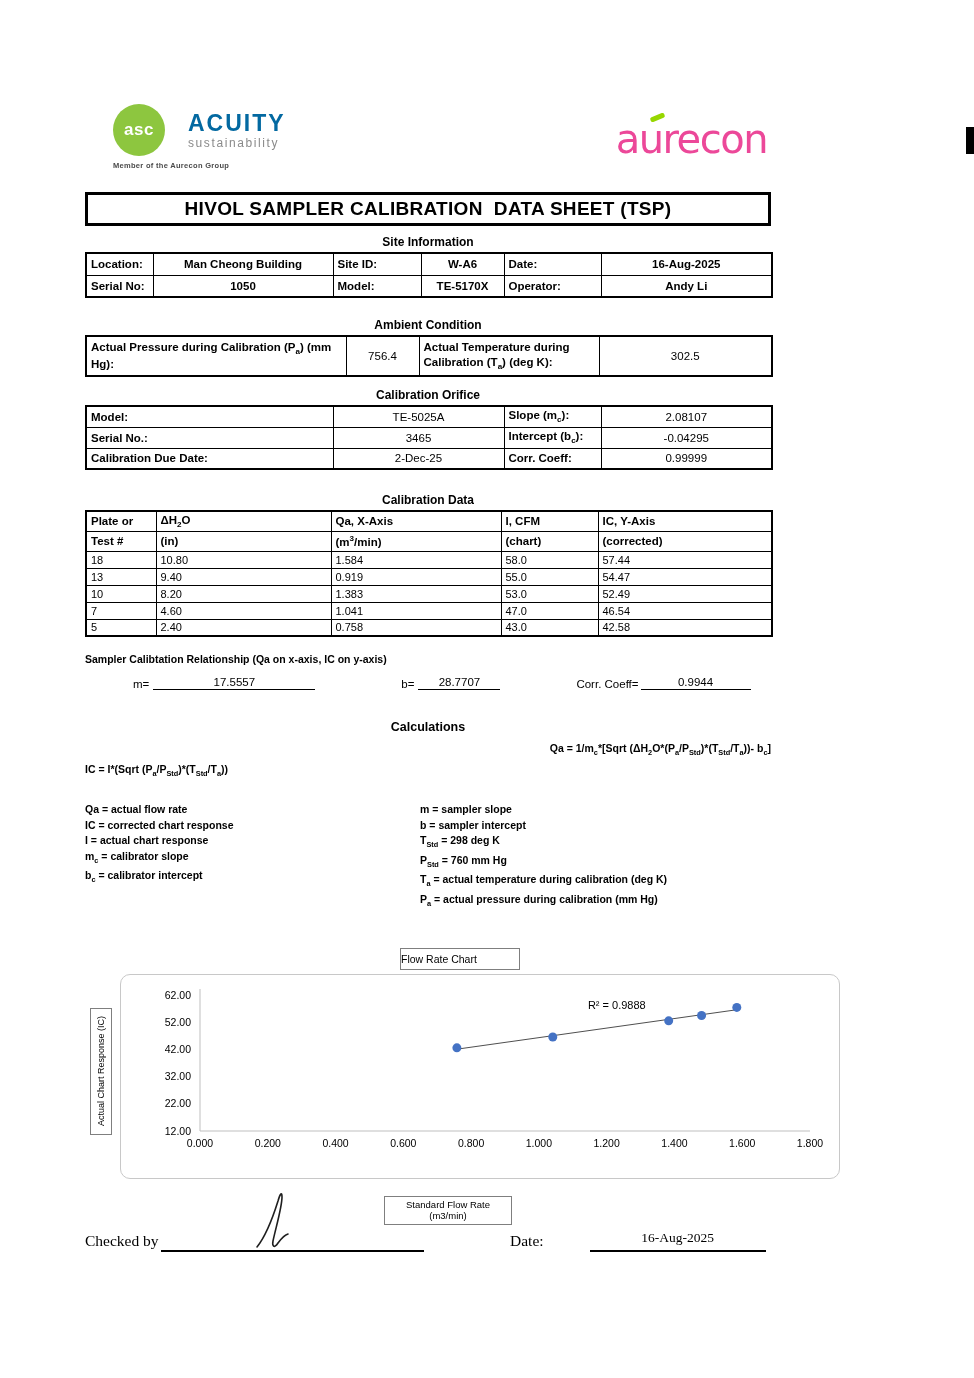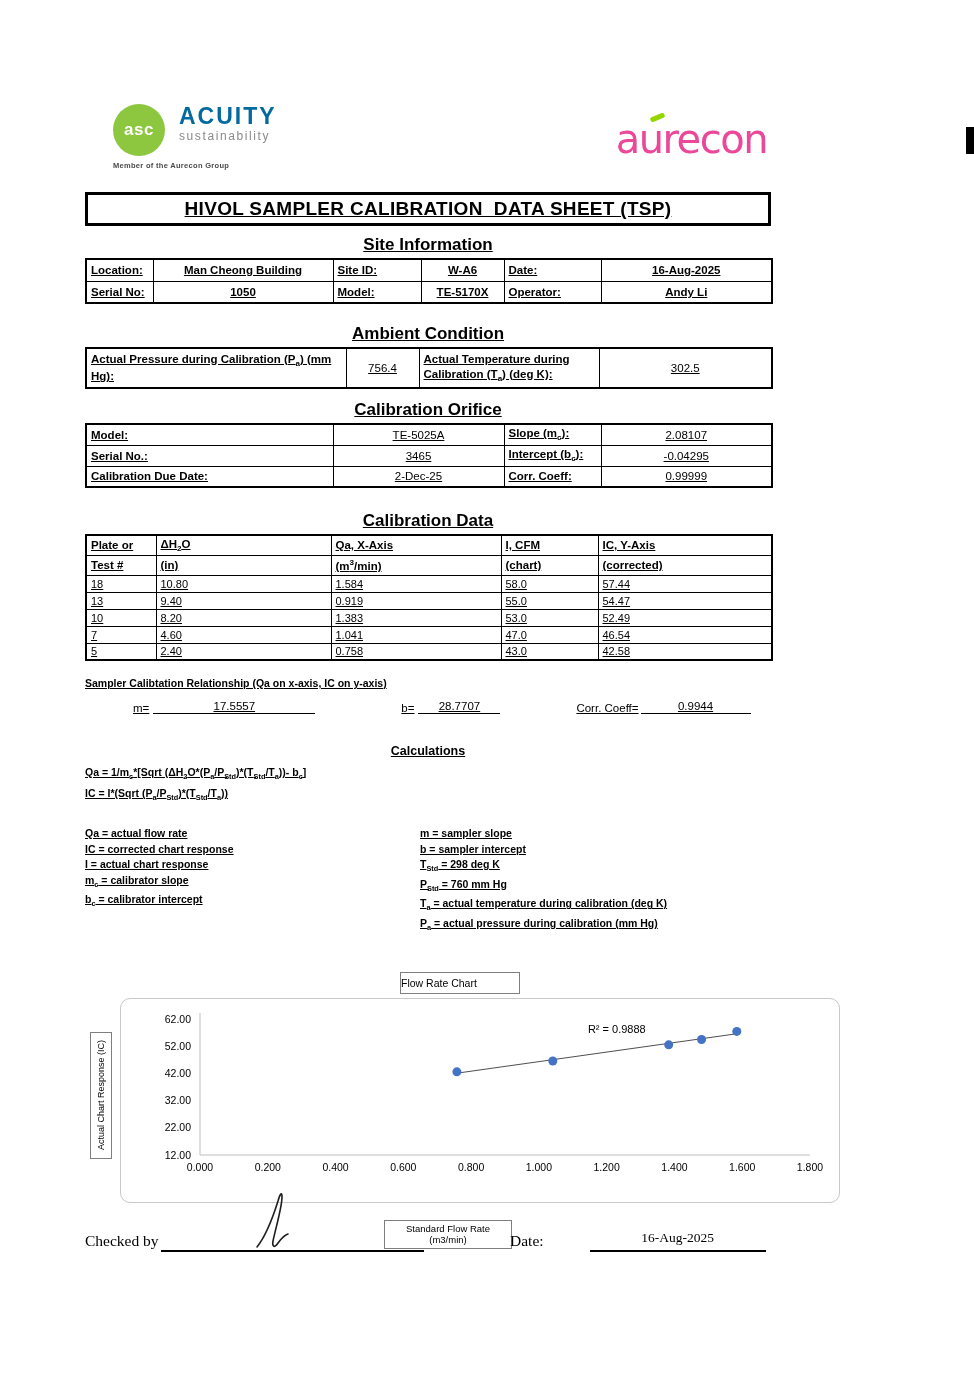--- a/index.html
+++ b/index.html
@@ -9,39 +9,39 @@
     background:#ffffff; color:#000;
     font-family:"Liberation Sans", sans-serif; overflow:hidden;
   }
   sub { font-size:70%; }
   sup { font-size:70%; }
 
   
   .header { display:flex; justify-content:space-between; align-items:flex-start;
             margin:104px 0 0 113px; width:654px; height:66px; }
   .acuity { display:flex; flex-direction:column; }
-  .acuity-top { display:flex; align-items:flex-start; gap:14px; }
+  .acuity-top { display:flex; align-items:center; gap:23px; }
   .acuity-circle { width:52px; height:52px; border-radius:50%; background:#8DC63F;
     color:#fff; display:flex; align-items:center; justify-content:center;
     font-size:17px; font-weight:bold; letter-spacing:0.5px; }
   .acuity-name { font-size:23px; font-weight:bold; color:#0369a1; letter-spacing:2px; line-height:25px; }
   .acuity-sub  { font-size:12px; color:#8a8a8a; letter-spacing:1.6px; line-height:14px; }
   .acuity-tagline { font-size:7.5px; color:#4a4a4a; font-weight:bold; margin-top:5px; letter-spacing:0.3px; }
   .aurecon { position:relative; margin-top:14px; }
   .aurecon-name { font-size:40px; font-weight:normal; color:#ec4899; letter-spacing:-1.5px;
                   line-height:42px; font-family:"DejaVu Sans", sans-serif; }
   .aurecon-accent { position:absolute; left:34px; top:-3px; width:15px; height:5px;
                   background:#97D700; border-radius:2px; transform:rotate(-22deg); }
   .scan-mark { position:absolute; right:0; top:127px; width:8px; height:27px; background:#000; }
 
   
-  .main { margin:22px 0 0 85px; width:686px;text-decoration:underline; }
+  .main { margin:22px 0 0 85px; width:686px; }
   .title-box { border:3px solid #000; height:34px; display:flex; align-items:center;
     justify-content:center; font-size:19px; font-weight:bold; letter-spacing:0.3px; white-space:pre; }
-  .section-h { font-size:17px; font-weight:bold; text-align:center; }
+  .section-h { font-size:12px; font-weight:bold; text-align:center; }
   .sh-site { margin:9px 0 3px; }
   .sh-amb  { margin:20px 0 3px; }
   .sh-ori  { margin:11px 0 3px; }
   .sh-cal  { margin:23px 0 3px; }
   .sh-calc { margin:30px 0 6px; font-size:12.5px; }
 
   table.tbl { border-collapse:collapse; table-layout:fixed; width:686px; border:2px solid #000; }
   .tbl td { border:1px solid #000; font-size:11.5px; padding:1px 4px; overflow:hidden; }
   .tbl .lbl { font-weight:bold; text-align:left; }
   .tbl .val { text-align:center; }
@@ -58,21 +58,21 @@
   .rel-label { font-weight:normal; }
   .rl-m  { margin-left:48px; }
   .rl-b  { margin-left:86px; }
   .rl-cc { margin-left:76px; }
   .rel-value { border-bottom:1.5px solid #000; text-align:center; padding-bottom:1px; }
   .rv-m  { width:162px; margin-left:4px; }
   .rv-b  { width:82px;  margin-left:4px; }
   .rv-cc { width:110px; margin-left:2px; }
 
   .formula { font-size:10.5px; font-weight:bold; line-height:16px; }
-  .f1 { margin-top:0; }
+  .f1 { margin-top:0;text-align:right; }
   .defs { display:flex; margin-top:20px; }
   .defs-left { width:335px; }
   .defs-right { flex:1; }
   .def-line { font-size:10.5px; font-weight:bold; line-height:15.5px; }
 
   
   .chart-area { margin:36px 0 0 120px; width:720px; position:relative; }
   .chart-title-box { width:120px; height:22px; line-height:20px; border:1px solid #7F7F7F;
     text-align:left; font-size:10.5px; margin-left:280px; background:#fff; }
   .chart-box { margin-top:4px; width:720px; height:205px; border:1px solid #c8c8c8;

